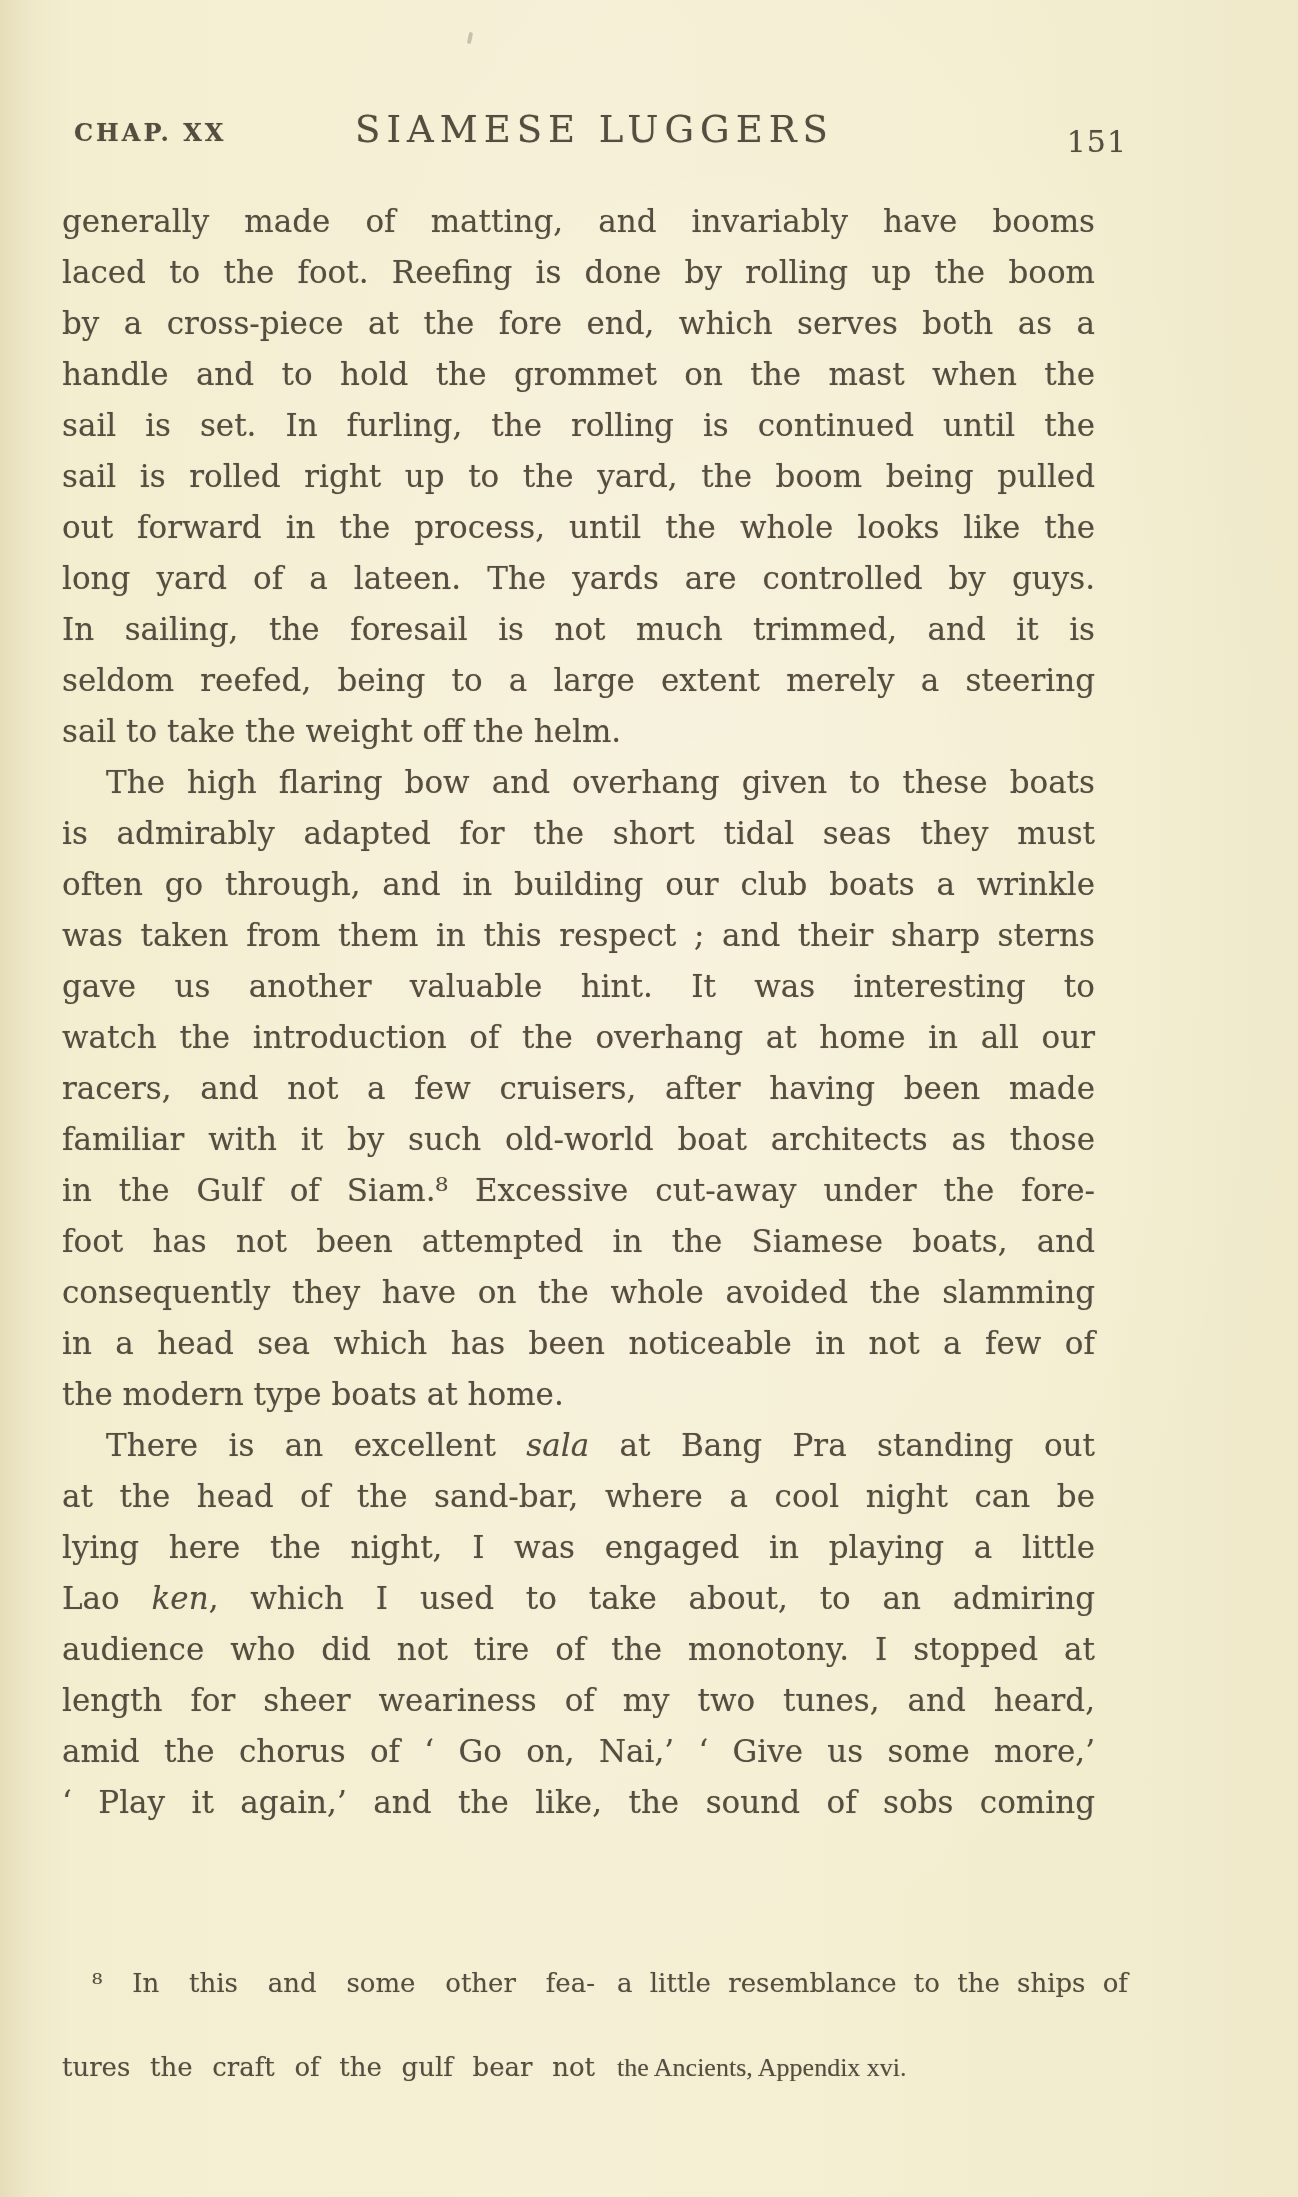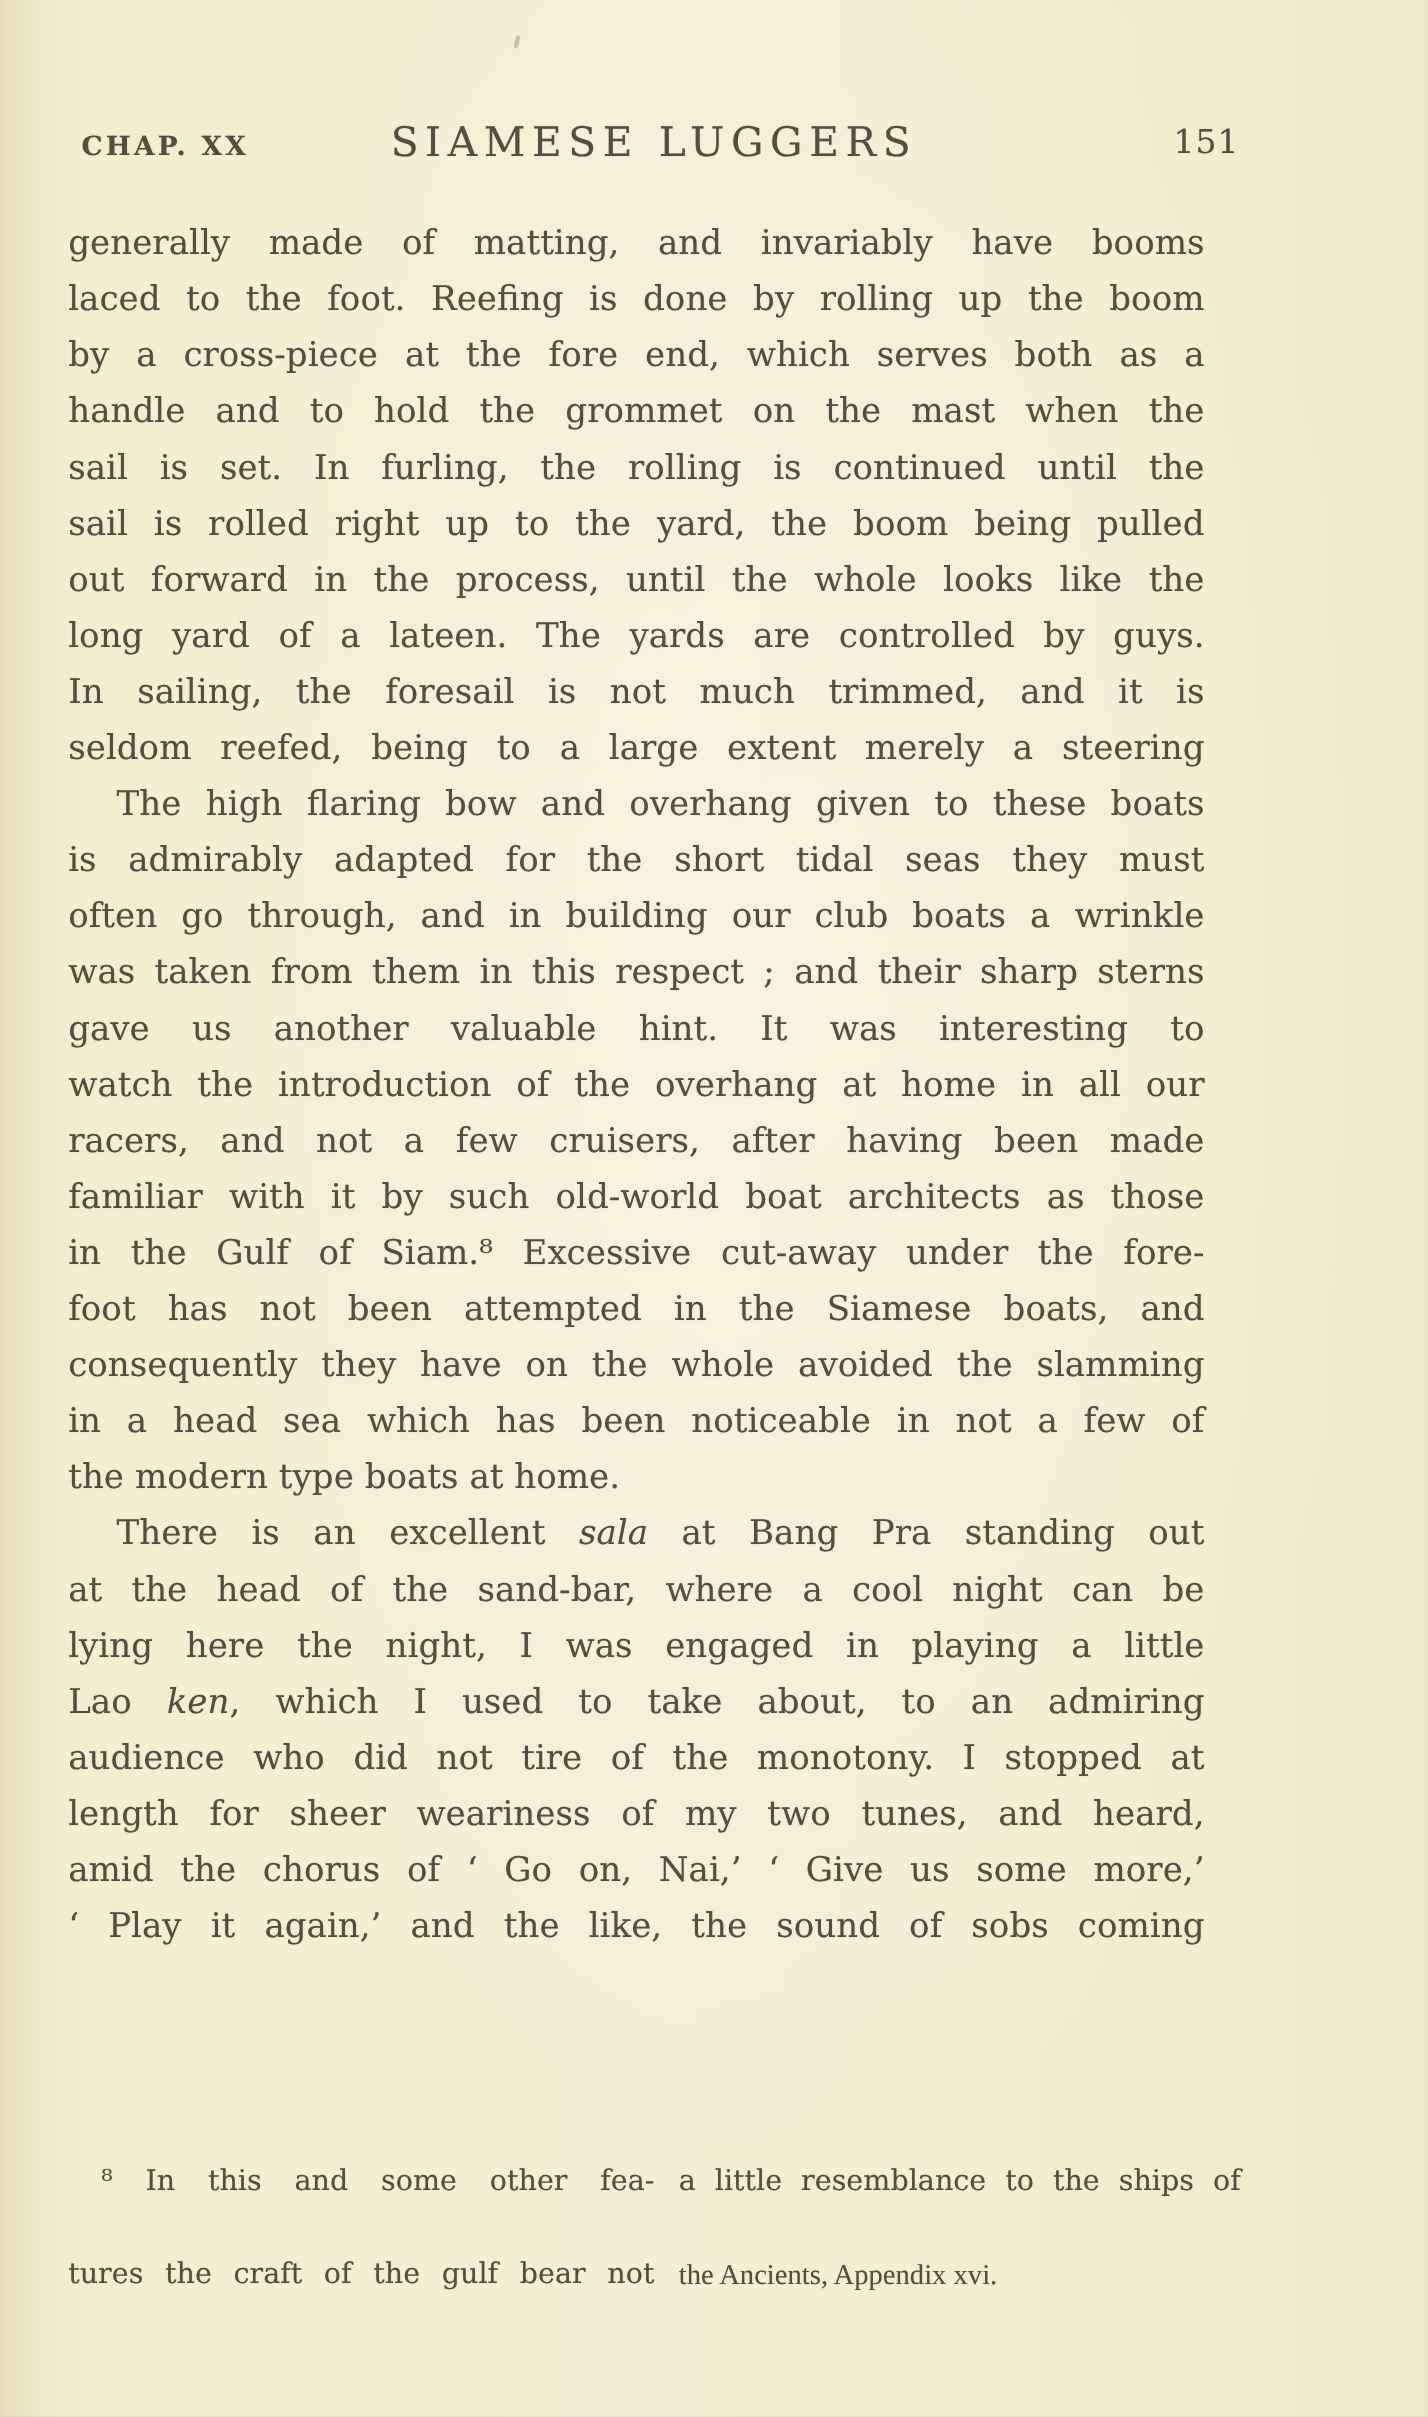--- a/index.html
+++ b/index.html
@@ -19,21 +19,21 @@
   #chapter{
     position:absolute;left:12px;top:10px;
     font-size:24px;letter-spacing:3px;font-weight:bold;
     font-stretch:normal;
   }
   #title{
     position:absolute;left:50%;top:0;transform:translateX(-50%);
     font-size:37px;letter-spacing:6px;white-space:nowrap;
   }
   #pagenum{
-    position:absolute;right:0;top:4px;
+    position:absolute;right:0;top:16px;
     font-size:30px;letter-spacing:1px;
   }
   
   #textblock{position:absolute;left:62px;top:196px;width:1033px;}
   .line{
     height:51px;line-height:51px;
     font-size:31px;
     text-align:justify;text-align-last:justify;
     white-space:nowrap;
   }
@@ -75,20 +75,21 @@
       <div class="line ink"><span>generally made of matting, and invariably have booms</span></div>
       <div class="line ink"><span>laced to the foot.  Reefing is done by rolling up the boom</span></div>
       <div class="line ink"><span>by a cross-piece at the fore end, which serves both as a</span></div>
       <div class="line ink"><span>handle and to hold the grommet on the mast when the</span></div>
       <div class="line ink"><span>sail is set.  In furling, the rolling is continued until the</span></div>
       <div class="line ink"><span>sail is rolled right up to the yard, the boom being pulled</span></div>
       <div class="line ink"><span>out forward in the process, until the whole looks like the</span></div>
       <div class="line ink"><span>long yard of a lateen.  The yards are controlled by guys.</span></div>
       <div class="line ink"><span>In sailing, the foresail is not much trimmed, and it is</span></div>
       <div class="line ink"><span>seldom reefed, being to a large extent merely a steering</span></div>
+      <div class="line ink lastline"><span>sail to take the weight off the helm.</span></div>
       <div class="line ink indent"><span>The high flaring bow and overhang given to these boats</span></div>
       <div class="line ink"><span>is admirably adapted for the short tidal seas they must</span></div>
       <div class="line ink"><span>often go through, and in building our club boats a wrinkle</span></div>
       <div class="line ink"><span>was taken from them in this respect ; and their sharp sterns</span></div>
       <div class="line ink"><span>gave us another valuable hint.  It was interesting to</span></div>
       <div class="line ink"><span>watch the introduction of the overhang at home in all our</span></div>
       <div class="line ink"><span>racers, and not a few cruisers, after having been made</span></div>
       <div class="line ink"><span>familiar with it by such old-world boat architects as those</span></div>
       <div class="line ink"><span>in the Gulf of Siam.⁸  Excessive cut-away under the fore-</span></div>
       <div class="line ink"><span>foot has not been attempted in the Siamese boats, and</span></div>

